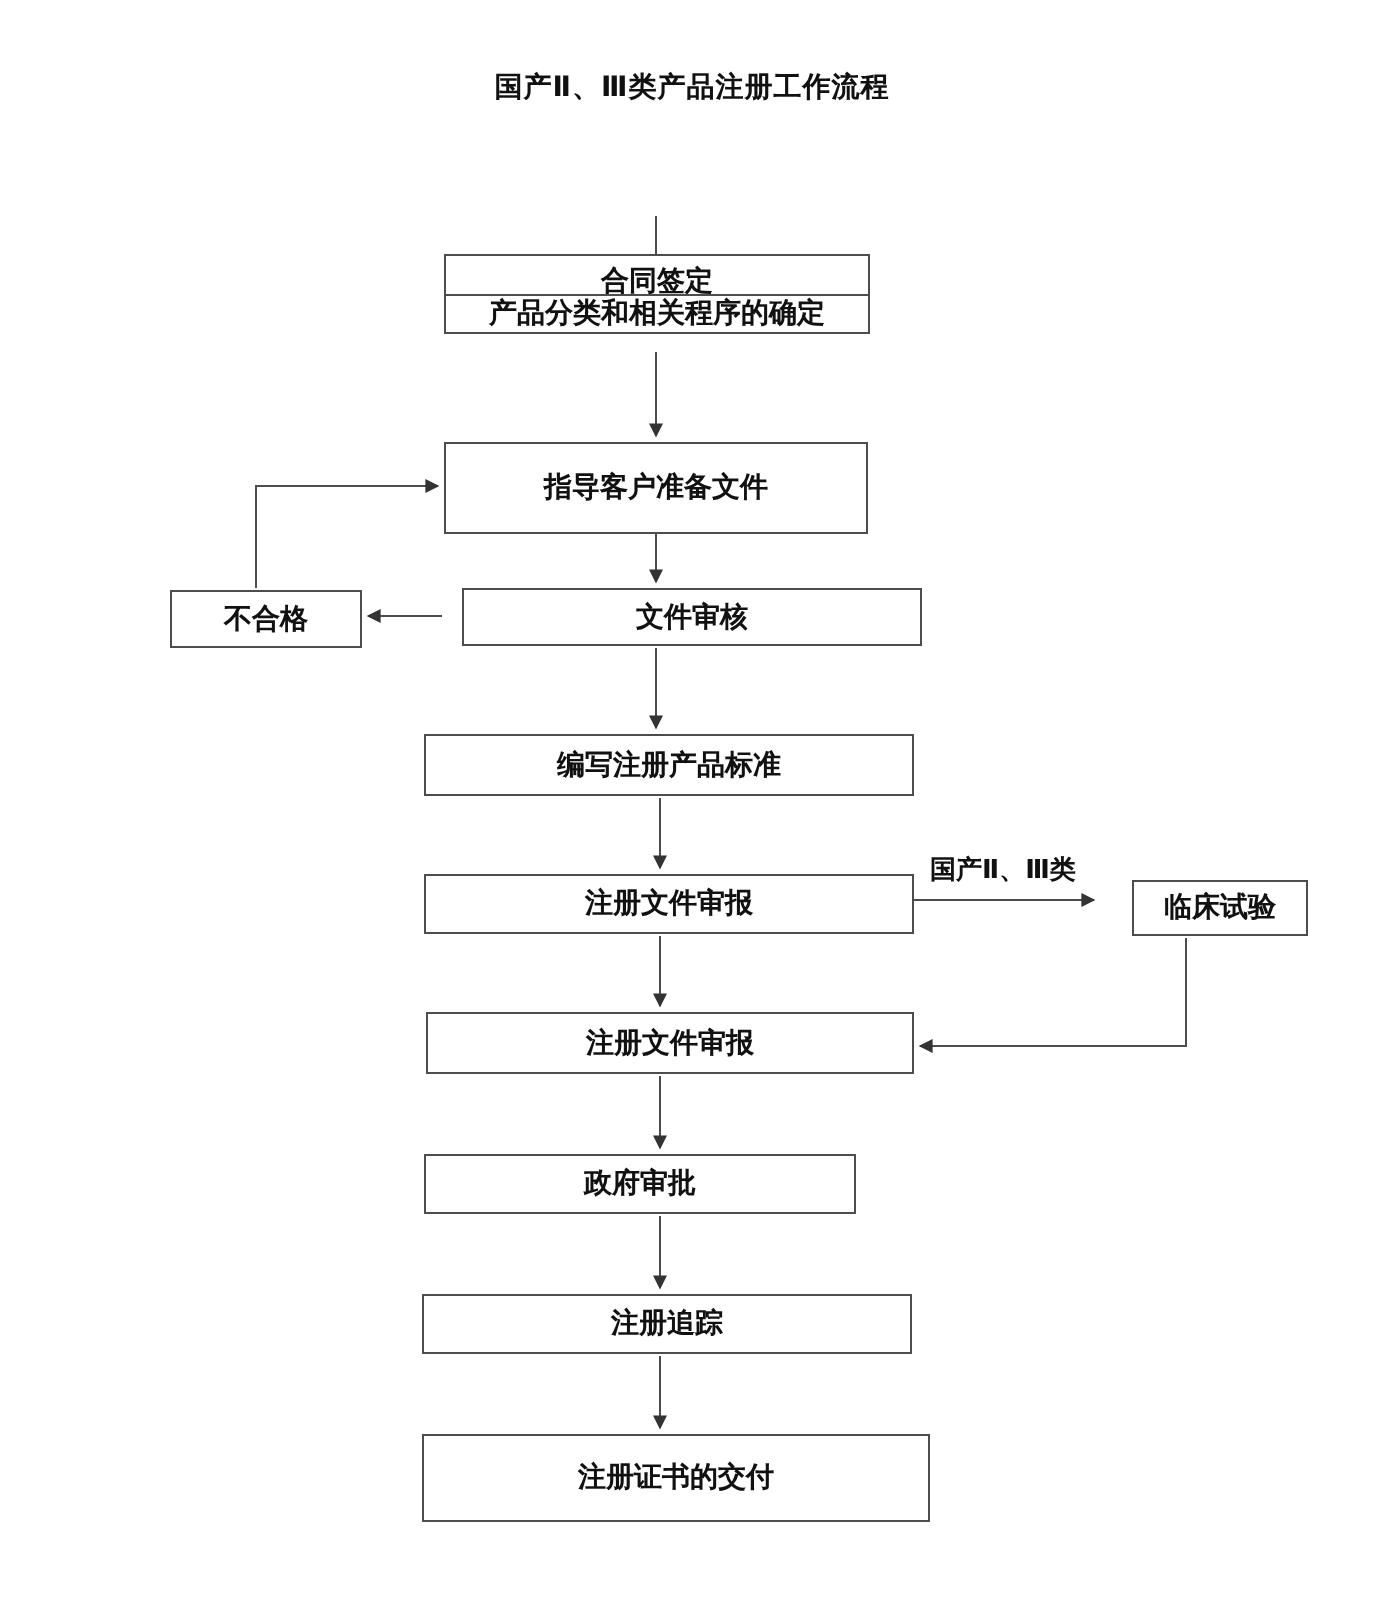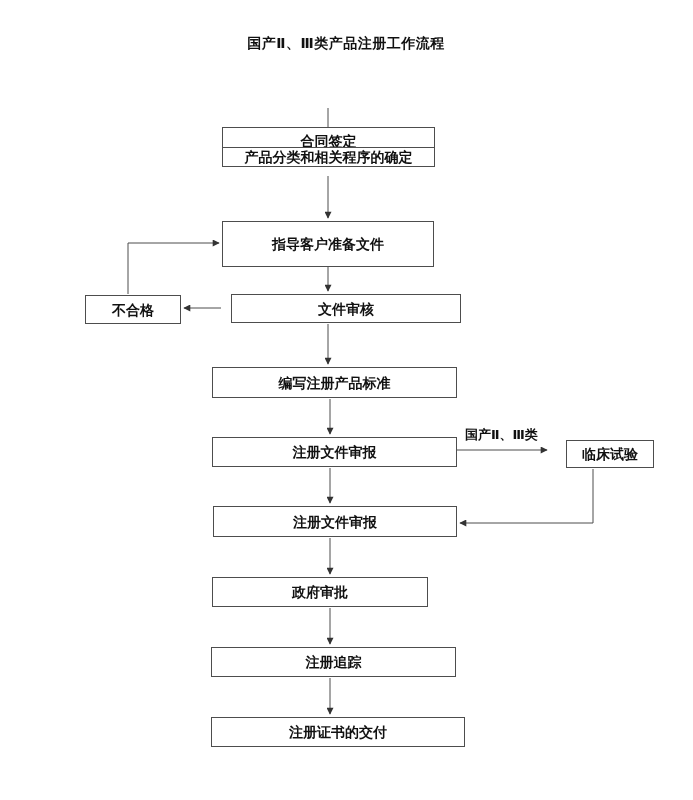--- a/index.html
+++ b/index.html
@@ -39,21 +39,21 @@
   .n-classification  { left: 222px; top: 147px; width: 213px; height: 20px; }
   .n-guide           { left: 222px; top: 221px; width: 212px; height: 46px; }
   .n-review          { left: 231px; top: 294px; width: 230px; height: 29px; }
   .n-unqualified     { left:  85px; top: 295px; width:  96px; height: 29px; }
   .n-standard        { left: 212px; top: 367px; width: 245px; height: 31px; }
   .n-sample-test     { left: 212px; top: 437px; width: 245px; height: 30px; }
   .n-clinical        { left: 566px; top: 440px; width:  88px; height: 28px; }
   .n-submission      { left: 213px; top: 506px; width: 244px; height: 31px; }
   .n-approval        { left: 212px; top: 577px; width: 216px; height: 30px; }
   .n-tracking        { left: 211px; top: 647px; width: 245px; height: 30px; }
-  .n-delivery        { left: 211px; top: 717px; width: 254px; height: 30px; }
+  .n-delivery        { left: 211px; top: 717px; width: 254px; height: 44px; }
   .edge-label {
     position: absolute;
     left: 465px;
     top: 426px;
     font-size: 13px;
     font-weight: bold;
     white-space: nowrap;
   }
   svg.wires {
     position: absolute;

